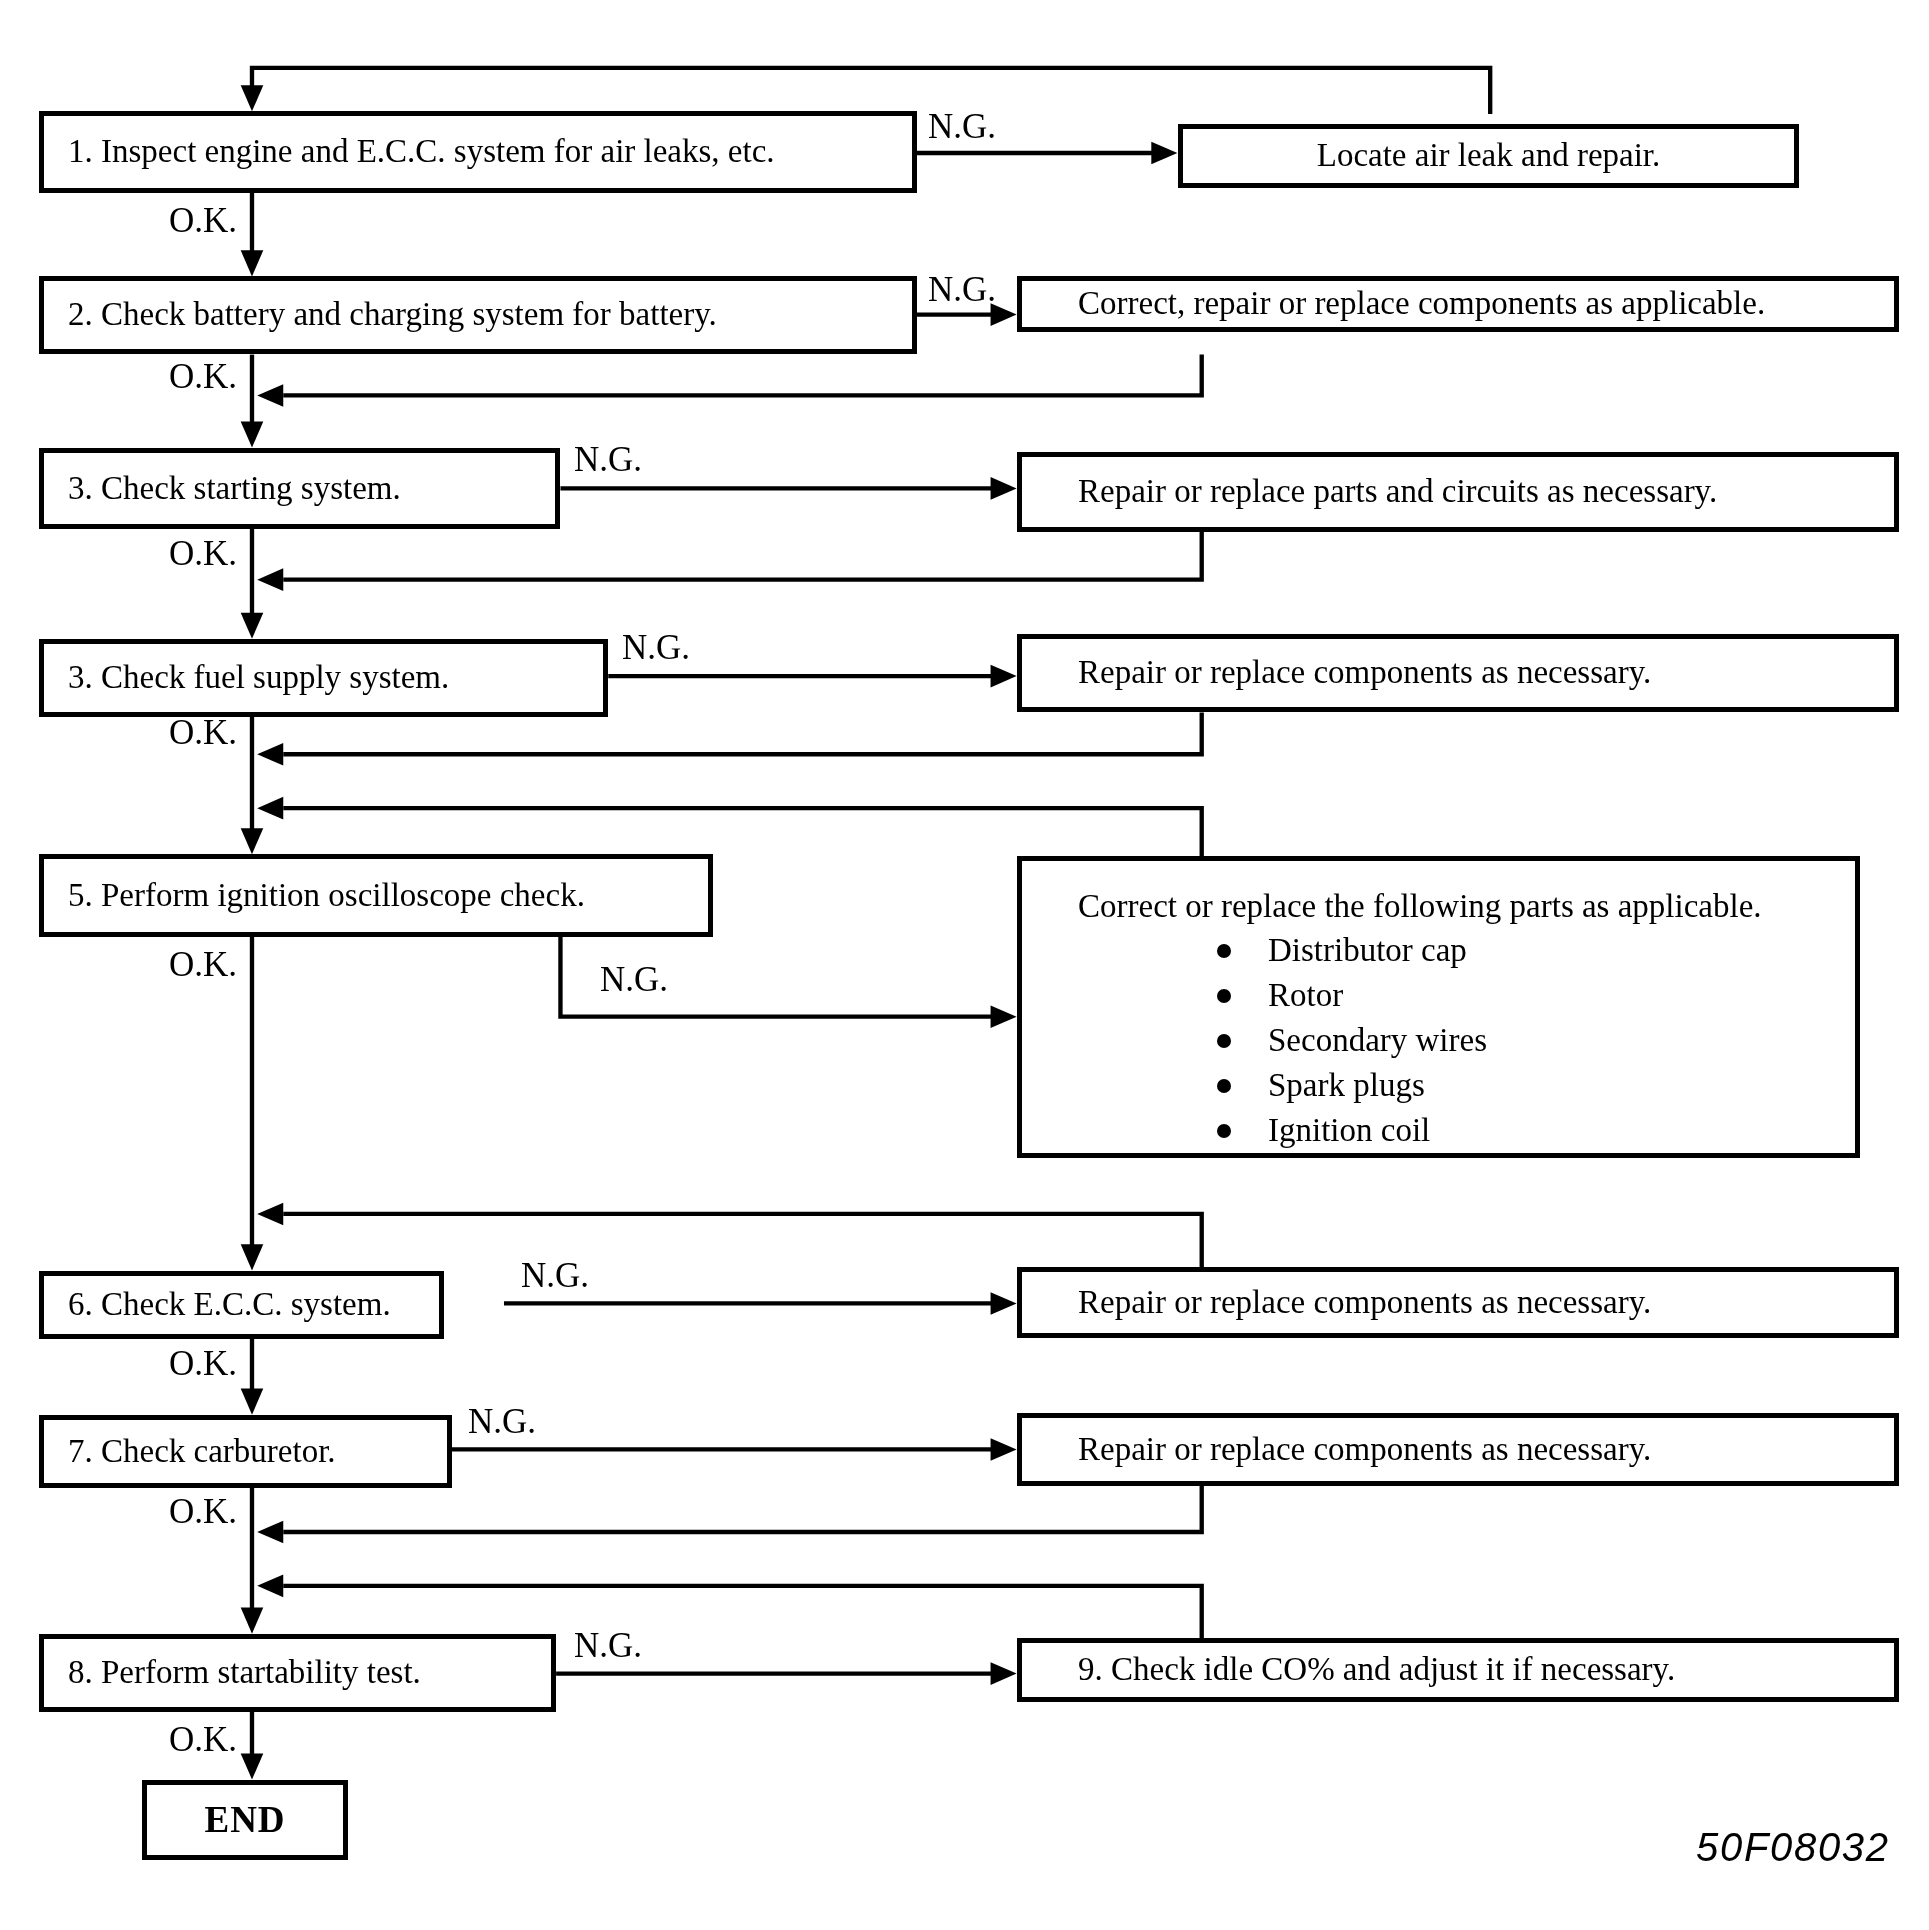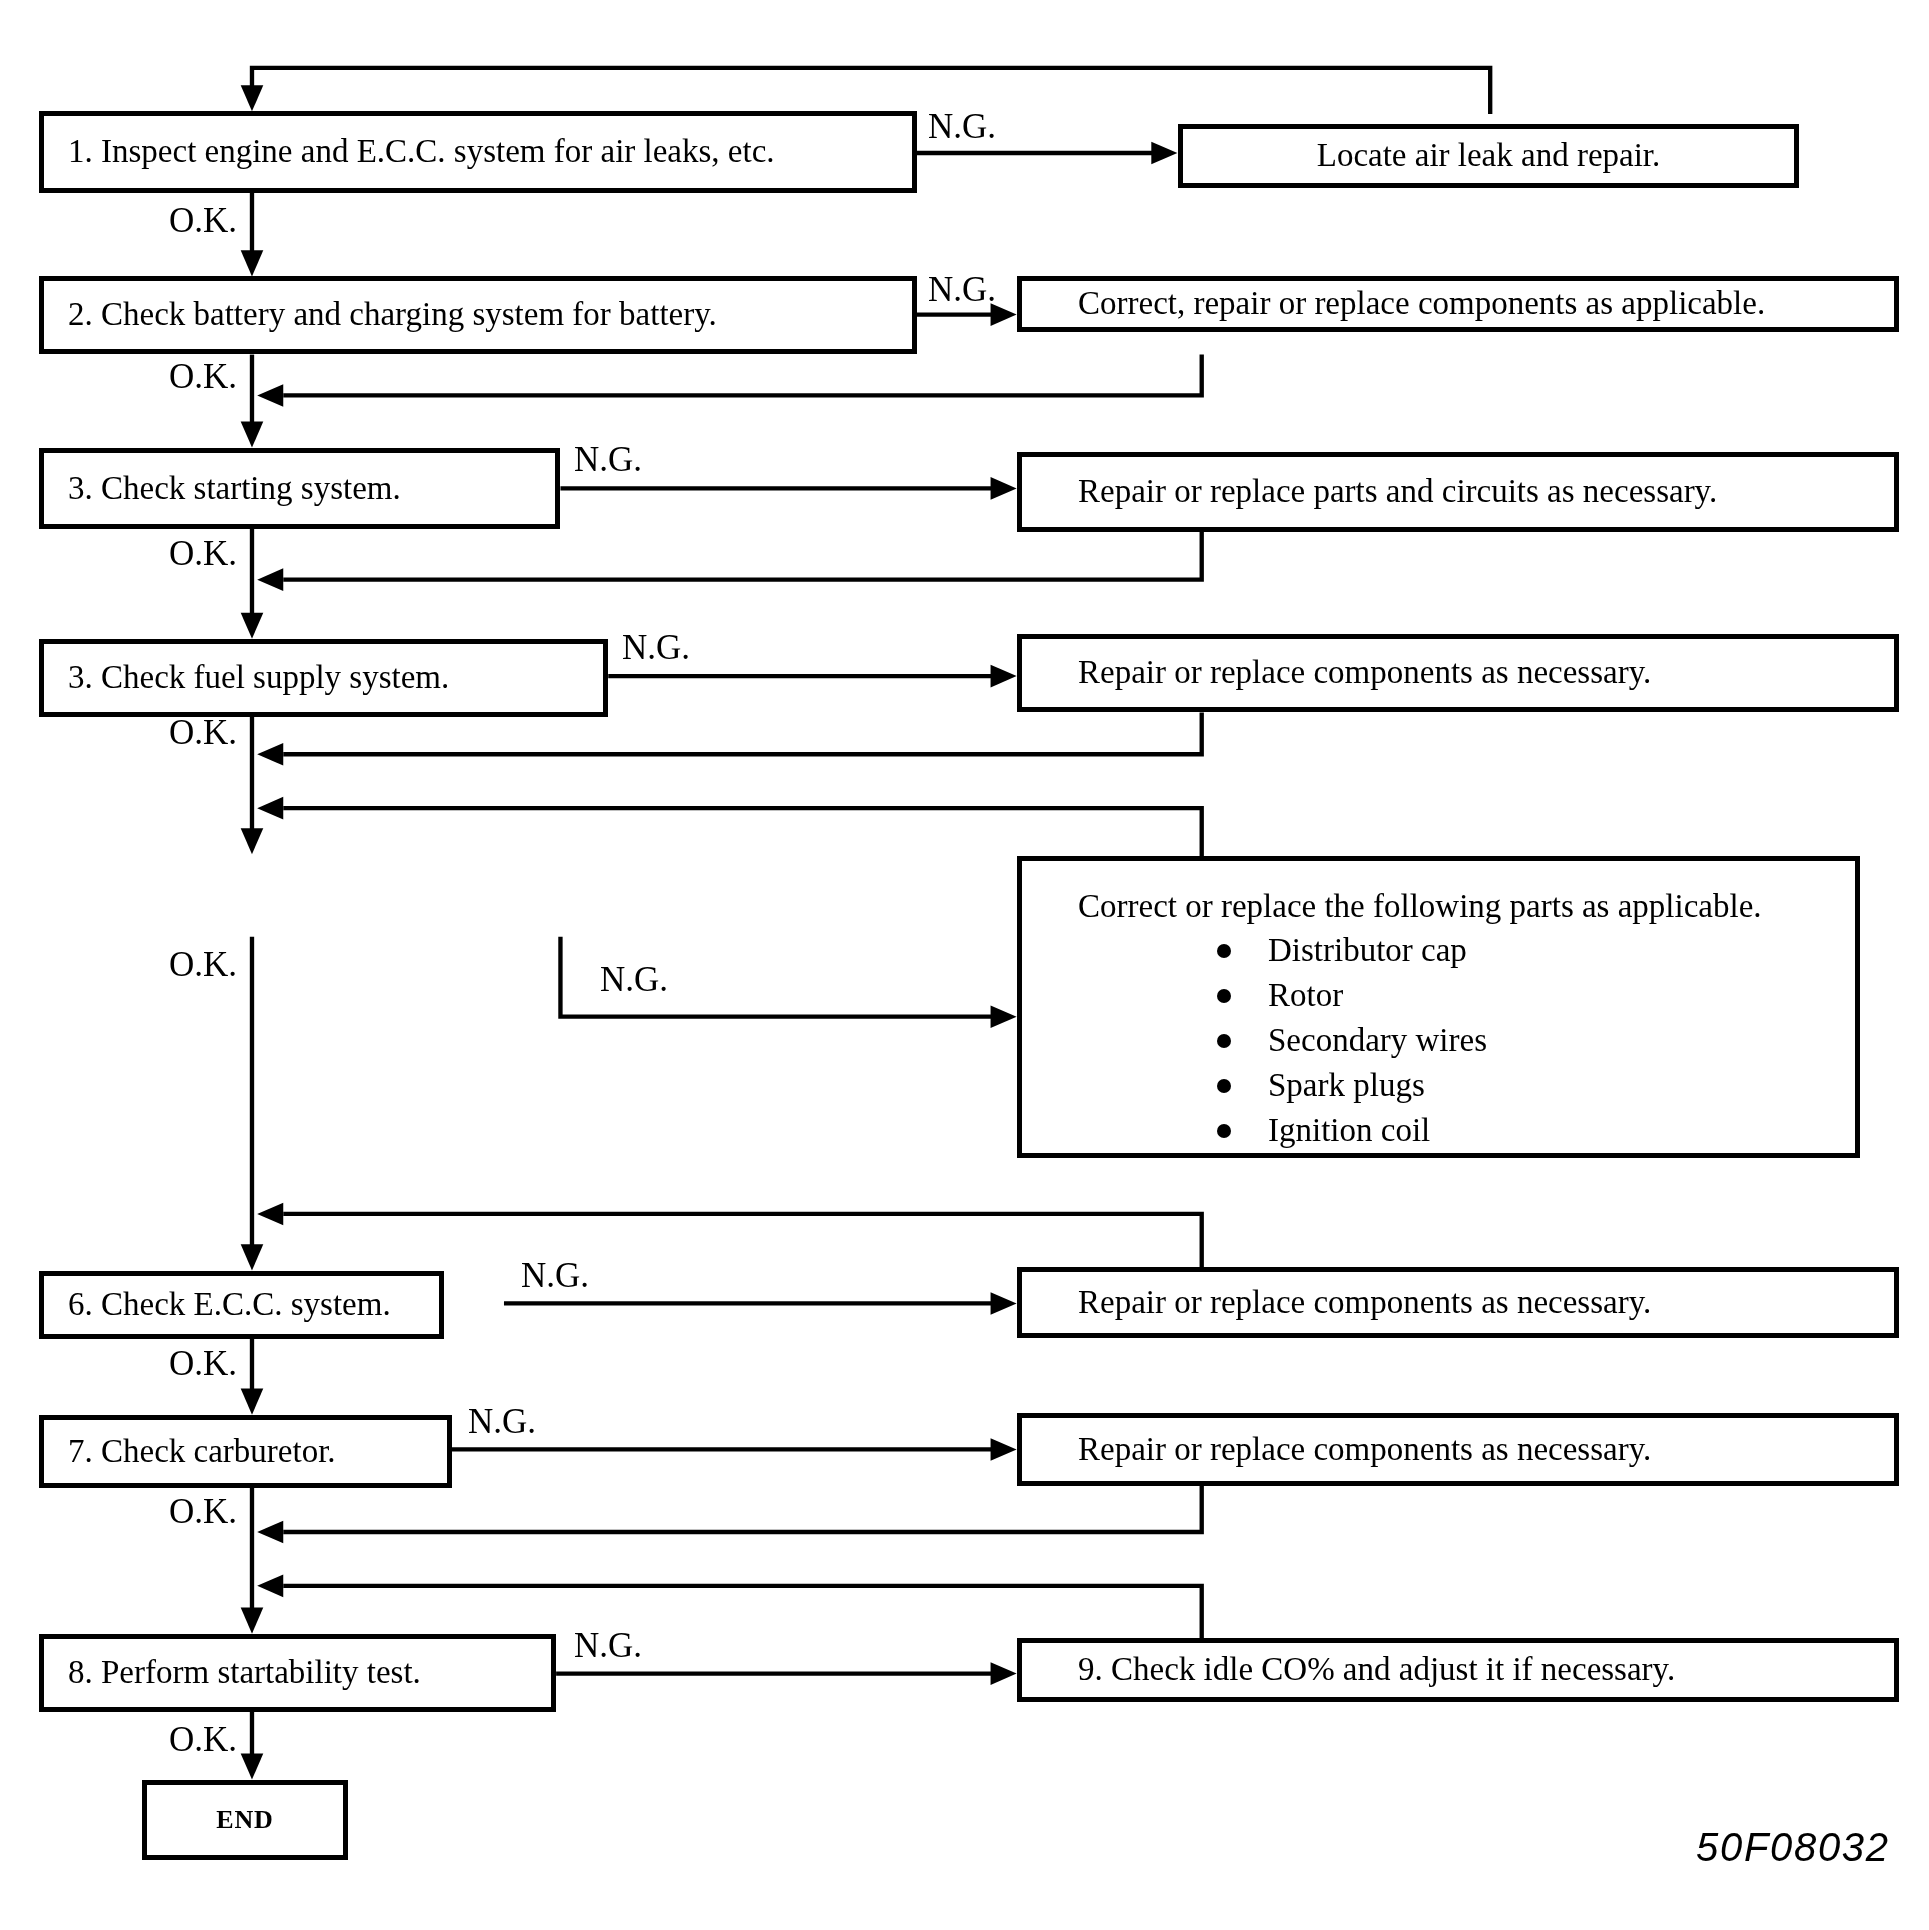--- a/index.html
+++ b/index.html
@@ -29,21 +29,21 @@
   .box.big{display:block;white-space:normal;}
   .big-title{margin:26px 0 0 56px;font-size:33px;line-height:38px;}
   .bullet{display:flex;align-items:center;margin:7px 0 0 195px;height:38px;}
   .dot{width:14px;height:14px;border-radius:50%;background:#000;margin-right:37px;flex:none;}
   .lbl{
     position:absolute;
     font-size:35px;line-height:38px;
     white-space:nowrap;
   }
   .ok{width:122px;text-align:right;}
-  .endbox{font-weight:600;font-size:26px;letter-spacing:0.9px;align-items:center;}
+  .endbox{font-weight:600;font-size:37px;letter-spacing:0.9px;align-items:center;}
   .code{
     position:absolute;
     font-family:"Liberation Sans", sans-serif;
     font-style:italic;font-weight:400;
     font-size:40px;letter-spacing:1.7px;
   }
 </style>
 </head>
 <body>
 
@@ -128,20 +128,23 @@
       <span>1.  Inspect engine and E.C.C. system for air leaks, etc.</span>
     </div>
   <div class="box pad" style="left:39px;top:276px;width:878px;height:78px">
       <span>2.  Check battery and charging system for battery.</span>
     </div>
   <div class="box pad" style="left:39px;top:448px;width:521px;height:81px">
       <span>3.  Check starting system.</span>
     </div>
   <div class="box pad" style="left:39px;top:639px;width:569px;height:78px">
       <span>3.  Check fuel supply system.</span>
+    </div>
+  <div class="box pad" style="left:39px;top:854px;width:674px;height:83px">
+      <span>5.  Perform ignition oscilloscope check.</span>
     </div>
   <div class="box pad" style="left:39px;top:1271px;width:405px;height:68px">
       <span>6.  Check E.C.C. system.</span>
     </div>
   <div class="box pad" style="left:39px;top:1415px;width:413px;height:73px">
       <span>7.  Check carburetor.</span>
     </div>
   <div class="box pad" style="left:39px;top:1634px;width:517px;height:78px">
       <span>8.  Perform startability test.</span>
     </div>

